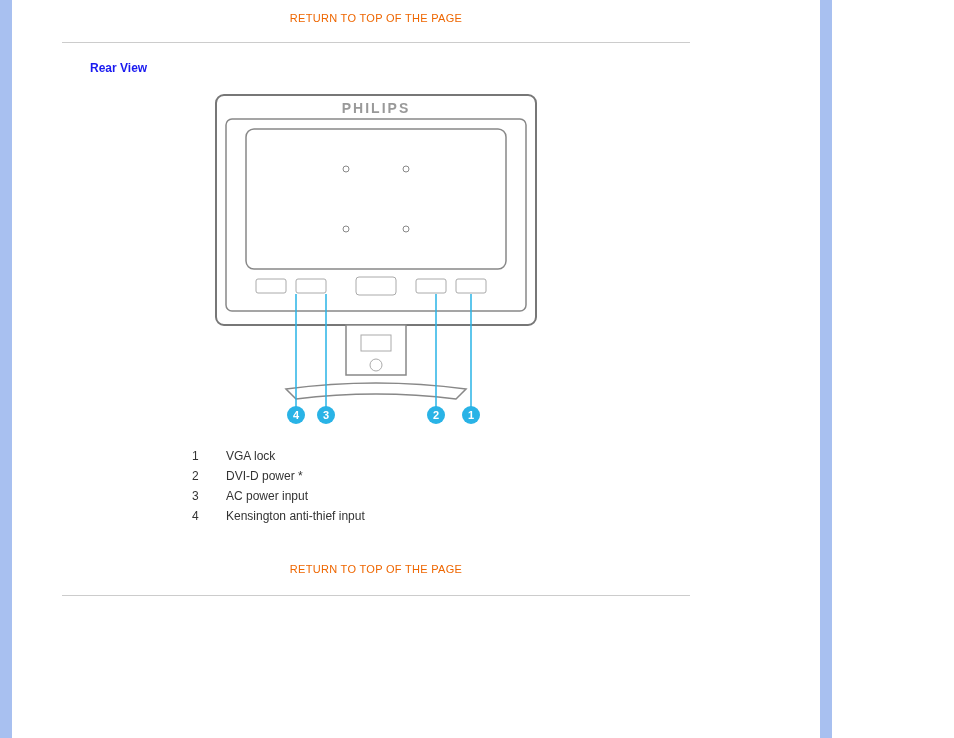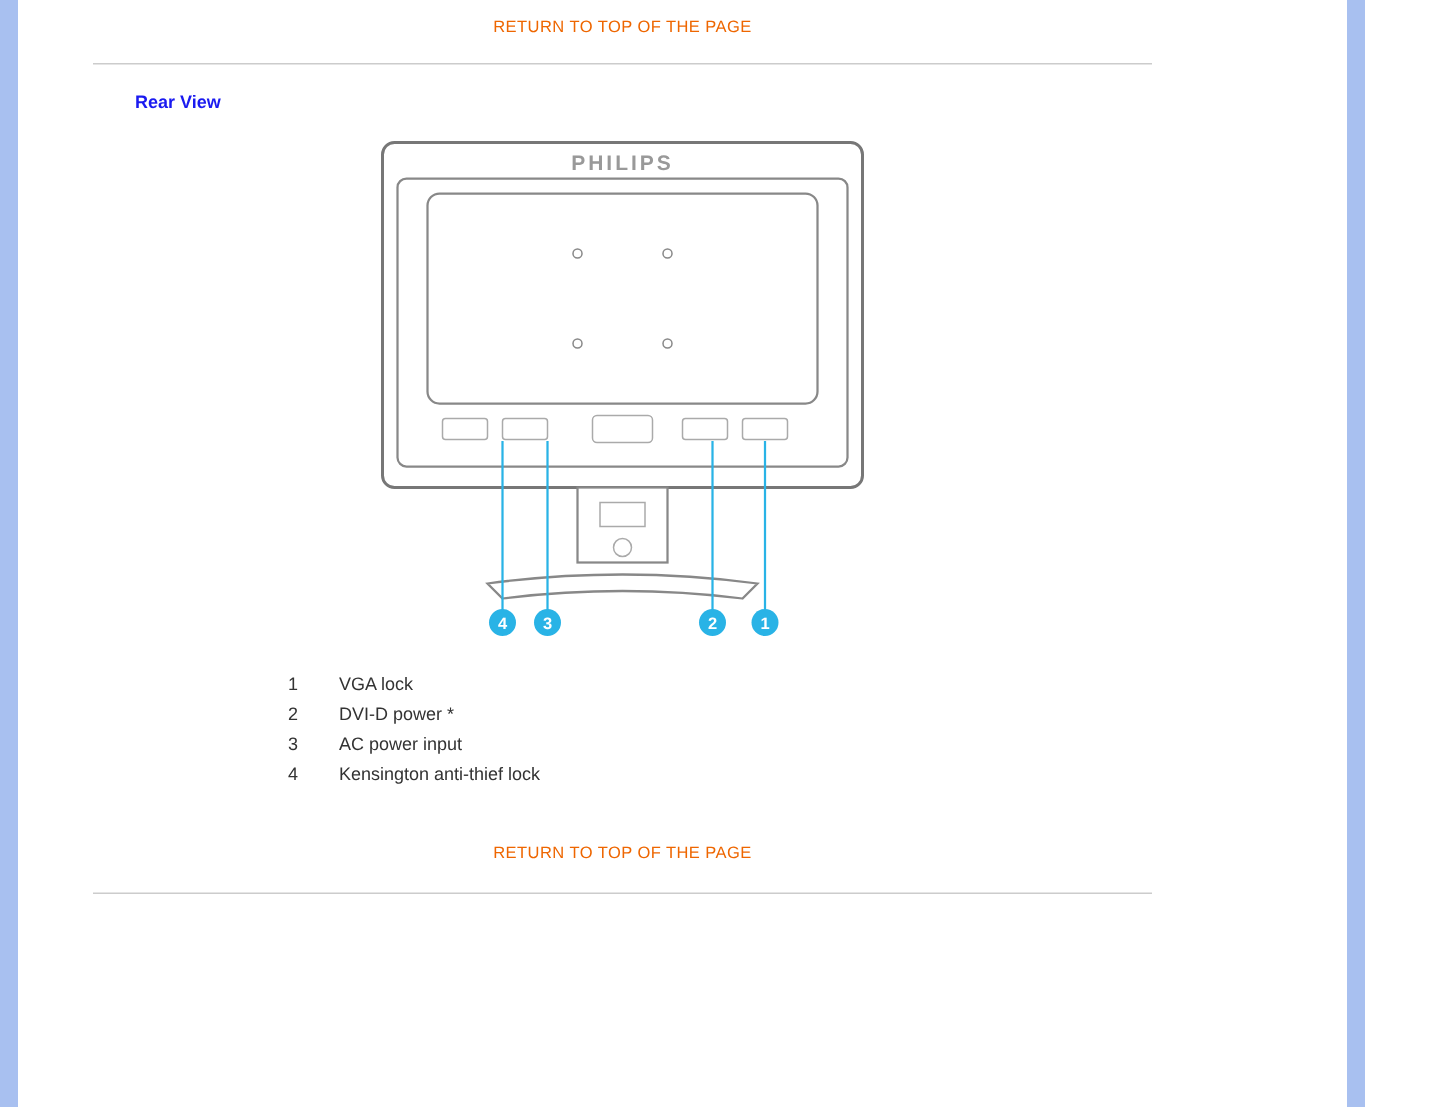--- a/index.html
+++ b/index.html
@@ -4,21 +4,21 @@
 <style>
   body {
     margin: 0;
     padding: 0;
     font-family: Arial, Helvetica, sans-serif;
     background: #fff;
     width: 954px;
   }
   .page {
     display: flex;
-    width: 910px;
+    width: 832px;
     min-height: 738px;
   }
   .left-rail, .right-rail {
     width: 12px;
     background: #a8c0f0;
     flex-shrink: 0;
   }
   .gap-left { width: 40px; flex-shrink: 0; }
   .gap-right { width: 120px; flex-shrink: 0; }
   .content {
@@ -151,21 +151,21 @@
       <div class="legend-row">
         <span class="legend-num">2</span>
         <span>DVI-D power *</span>
       </div>
       <div class="legend-row">
         <span class="legend-num">3</span>
         <span>AC power input</span>
       </div>
       <div class="legend-row">
         <span class="legend-num">4</span>
-        <span>Kensington anti-thief lock</span>
+        <span>Kensington anti-thief input</span>
       </div>
     </div>
 
 
     <div class="bottom-link">RETURN TO TOP OF THE PAGE</div>
 
     <hr class="sep">
 
   </div>
 

